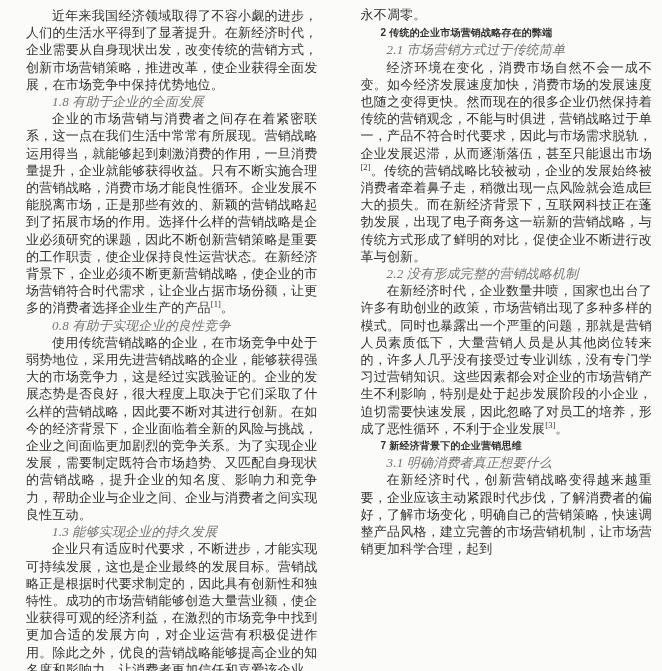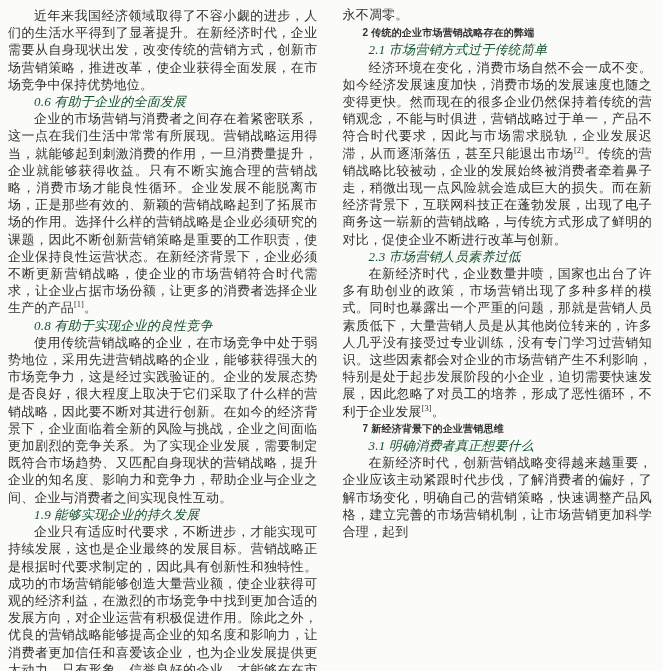--- a/index.html
+++ b/index.html
@@ -23,20 +23,21 @@
   }
   .columns {
     display: flex;
     gap: 25px;
     height: 100%;
   }
   .column {
     flex: 1 1 0;
     min-width: 0;
     overflow: hidden;
+    margin-left: 18px;
   }
   .block {
     margin: 0;
     padding: 0;
     text-align: justify;
     letter-spacing: 0.2px;
   }
   p.paragraph {
     text-indent: 2em;
   }
@@ -52,48 +53,48 @@
     text-indent: 2em;
     color: #27262
 5;
   }
   h3.subheading {
     font-style: italic;
     font-weight: normal;
     font-size: 13px;
     line-height: 17.2px;
     text-indent: 2em;
-    color: #14532d;
+    color: #737373;
   }
   sup.cite {
     font-size: 8.5px;
     line-height: 0;
     vertical-align: super;
     letter-spacing: 0;
   }
 </style>
 </head>
 <body>
 
 <div class="page">
   <div class="columns">
     <div class="column">
         <p class="block paragraph">近年来我国经济领域取得了不容小觑的进步，人们的生活水平得到了显著提升。在新经济时代，企业需要从自身现状出发，改变传统的营销方式，创新市场营销策略，推进改革，使企业获得全面发展，在市场竞争中保持优势地位。</p>
-        <h3 class="block subheading">0.6 有助于企业的全面发展</h3>
+        <h3 class="block subheading">1.8 有助于企业的全面发展</h3>
         <p class="block paragraph">企业的市场营销与消费者之间存在着紧密联系，这一点在我们生活中常常有所展现。营销战略运用得当，就能够起到刺激消费的作用，一旦消费量提升，企业就能够获得收益。只有不断实施合理的营销战略，消费市场才能良性循环。企业发展不能脱离市场，正是那些有效的、新颖的营销战略起到了拓展市场的作用。选择什么样的营销战略是企业必须研究的课题，因此不断创新营销策略是重要的工作职责，使企业保持良性运营状态。在新经济背景下，企业必须不断更新营销战略，使企业的市场营销符合时代需求，让企业占据市场份额，让更多的消费者选择企业生产的产品<sup class="cite">[1]</sup>。</p>
         <h3 class="block subheading">0.8 有助于实现企业的良性竞争</h3>
         <p class="block paragraph">使用传统营销战略的企业，在市场竞争中处于弱势地位，采用先进营销战略的企业，能够获得强大的市场竞争力，这是经过实践验证的。企业的发展态势是否良好，很大程度上取决于它们采取了什么样的营销战略，因此要不断对其进行创新。在如今的经济背景下，企业面临着全新的风险与挑战，企业之间面临更加剧烈的竞争关系。为了实现企业发展，需要制定既符合市场趋势、又匹配自身现状的营销战略，提升企业的知名度、影响力和竞争力，帮助企业与企业之间、企业与消费者之间实现良性互动。</p>
-        <h3 class="block subheading">1.9 能够实现企业的持久发展</h3>
+        <h3 class="block subheading">1.3 能够实现企业的持久发展</h3>
         <p class="block paragraph">企业只有适应时代要求，不断进步，才能实现可持续发展，这也是企业最终的发展目标。营销战略正是根据时代要求制定的，因此具有创新性和独特性。成功的市场营销能够创造大量营业额，使企业获得可观的经济利益，在激烈的市场竞争中找到更加合适的发展方向，对企业运营有积极促进作用。除此之外，优良的营销战略能够提高企业的知名度和影响力，让消费者更加信任和喜爱该企业，也为企业发展提供更大动力。只有形象、信誉良好的企业，才能够在在市场上实现持久发展，</p>
       </div>
     <div class="column">
         <p class="block paragraph-continuation">永不凋零。</p>
         <h2 class="block heading">2 传统的企业市场营销战略存在的弊端</h2>
         <h3 class="block subheading">2.1 市场营销方式过于传统简单</h3>
         <p class="block paragraph">经济环境在变化，消费市场自然不会一成不变。如今经济发展速度加快，消费市场的发展速度也随之变得更快。然而现在的很多企业仍然保持着传统的营销观念，不能与时俱进，营销战略过于单一，产品不符合时代要求，因此与市场需求脱轨，企业发展迟滞，从而逐渐落伍，甚至只能退出市场<sup class="cite">[2]</sup>。传统的营销战略比较被动，企业的发展始终被消费者牵着鼻子走，稍微出现一点风险就会造成巨大的损失。而在新经济背景下，互联网科技正在蓬勃发展，出现了电子商务这一崭新的营销战略，与传统方式形成了鲜明的对比，促使企业不断进行改革与创新。</p>
-        <h3 class="block subheading">2.3 市场营销人员素养过低</h3>
+        <h3 class="block subheading">2.2 没有形成完整的营销战略机制</h3>
         <p class="block paragraph">在新经济时代，企业数量井喷，国家也出台了许多有助创业的政策，市场营销出现了多种多样的模式。同时也暴露出一个严重的问题，那就是营销人员素质低下，大量营销人员是从其他岗位转来的，许多人几乎没有接受过专业训练，没有专门学习过营销知识。这些因素都会对企业的市场营销产生不利影响，特别是处于起步发展阶段的小企业，迫切需要快速发展，因此忽略了对员工的培养，形成了恶性循环，不利于企业发展<sup class="cite">[3]</sup>。</p>
         <h2 class="block heading">7 新经济背景下的企业营销思维</h2>
         <h3 class="block subheading">3.1 明确消费者真正想要什么</h3>
         <p class="block paragraph">在新经济时代，创新营销战略变得越来越重要，企业应该主动紧跟时代步伐，了解消费者的偏好，了解市场变化，明确自己的营销策略，快速调整产品风格，建立完善的市场营销机制，让市场营销更加科学合理，起到</p>
       </div>
   </div>
 </div>
 
 </body></html>

